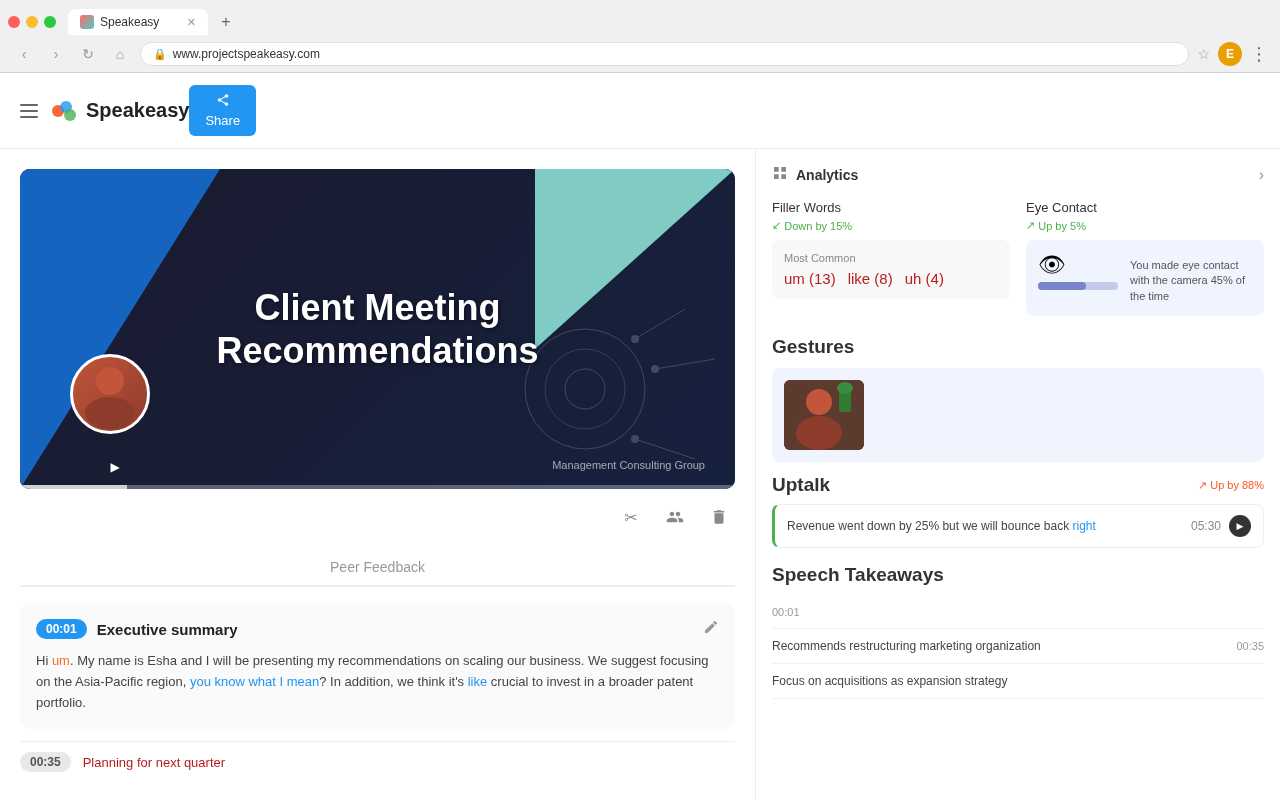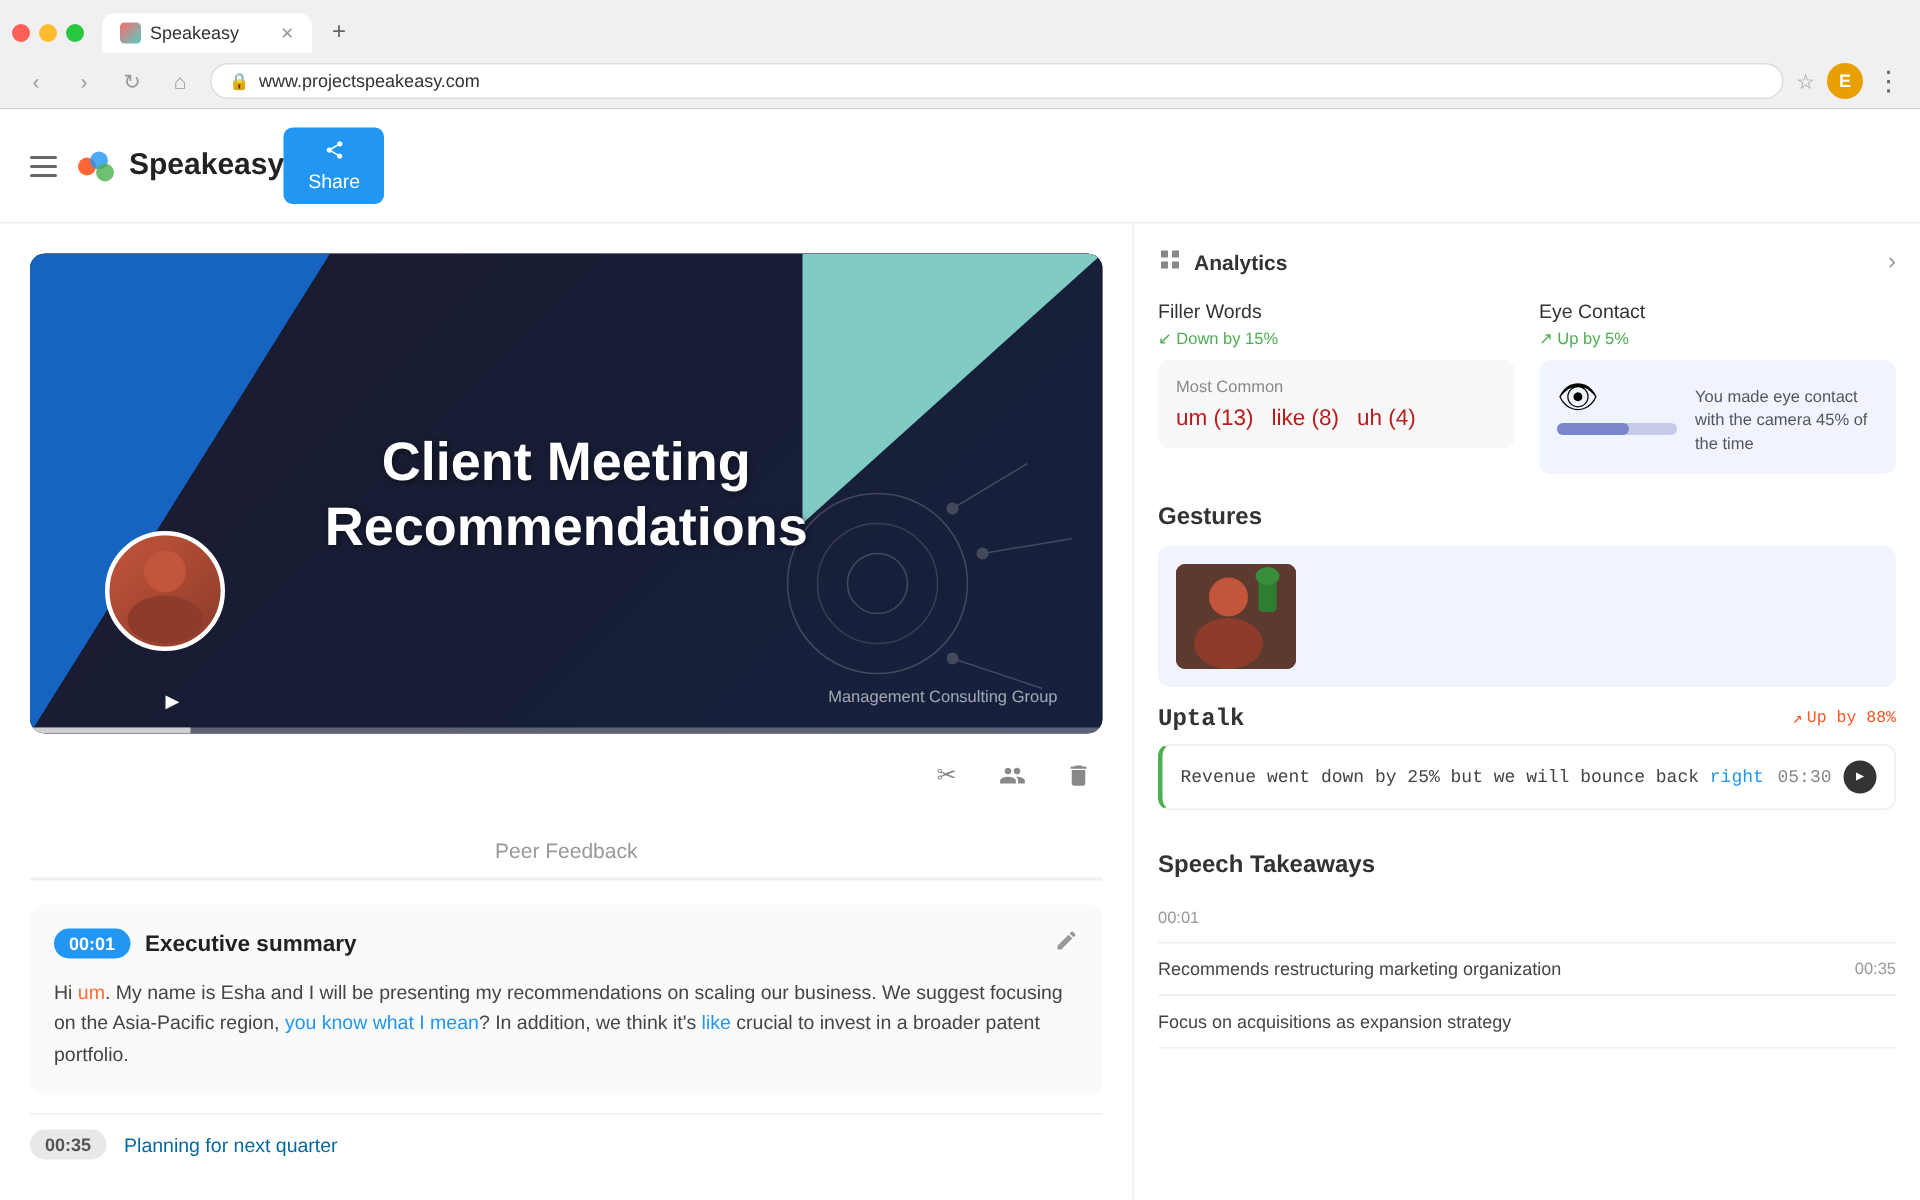--- a/index.html
+++ b/index.html
@@ -79,21 +79,21 @@
     .transcript-header { display: flex; align-items: center; gap: 10px; margin-bottom: 12px; }
     .timestamp-badge { background: #2196f3; color: white; border-radius: 12px; padding: 3px 10px; font-size: 12px; font-weight: 600; }
     .section-title { font-size: 15px; font-weight: 600; color: #222; flex: 1; }
     .edit-icon { color: #999; font-size: 16px; cursor: pointer; }
     .transcript-text { font-size: 13px; color: #444; line-height: 1.6; }
     .highlight-orange { color: #ff6b35; }
     .highlight-blue { color: #2196f3; }
 
     .transcript-item { display: flex; align-items: center; gap: 12px; padding: 10px 0; border-top: 1px solid #eee; }
     .ts-badge-gray { background: #e8e8e8; color: #555; border-radius: 12px; padding: 3px 10px; font-size: 12px; font-weight: 600; white-space: nowrap; }
-    .ts-text { font-size: 13px; color: #0369a1; }
+    .ts-text { font-size: 13px; color: #b91c1c; }
 
     
     .right-panel { flex: 1; border-left: 1px solid #eee; padding: 16px; overflow-y: auto; }
 
     .analytics-header { display: flex; align-items: center; gap: 8px; margin-bottom: 16px; }
     .analytics-icon { color: #888; font-size: 14px; }
     .analytics-title { font-size: 14px; font-weight: 600; color: #333; flex: 1; }
     .expand-icon { color: #999; font-size: 16px; cursor: pointer; }
 
     .analytics-row { display: flex; gap: 16px; margin-bottom: 20px; }
@@ -106,33 +106,33 @@
     .filler-card { background: #f8f8f8; border-radius: 8px; padding: 12px; margin-top: 8px; }
     .filler-most-common { font-size: 11px; color: #888; margin-bottom: 6px; }
     .filler-words { font-size: 15px; color: #b91c1c; display: flex; gap: 12px; }
 
     .eye-card { background: #f0f4ff; border-radius: 8px; padding: 12px; margin-top: 8px; display: flex; gap: 12px; align-items: flex-start; }
     .eye-bar { width: 80px; height: 8px; background: #c5cae9; border-radius: 4px; margin-top: 4px; position: relative; }
     .eye-bar-fill { height: 100%; width: 60%; background: #7986cb; border-radius: 4px; }
     .eye-text { font-size: 11px; color: #555; line-height: 1.4; margin-top: 6px; }
 
     .section-divider { margin: 12px 0; }
-    .section-heading { font-size: 16px; font-weight: 600; color: #333; margin-bottom: 10px; }
+    .section-heading { font-size: 19px; font-weight: 600; color: #333; margin-bottom: 10px; }
 
     .gesture-card { background: #f0f4ff; border-radius: 8px; padding: 12px; display: flex; gap: 12px; }
     .gesture-thumb { width: 80px; height: 70px; border-radius: 6px; background: linear-gradient(135deg, #c2553a, #5d4037); overflow: hidden; flex-shrink: 0; position: relative; }
     .gesture-info { flex: 1; }
     .gesture-title { font-size: 13px; font-weight: 600; color: #333; margin-bottom: 4px; }
     .gesture-desc { font-size: 11px; color: #666; line-height: 1.4; }
     .gesture-dots { display: flex; gap: 6px; margin-top: 8px; align-items: center; }
     .dot { width: 8px; height: 8px; border-radius: 50%; background: #ccc; }
     .dot.active { background: #2196f3; }
     .gesture-time { font-size: 11px; color: #888; margin-top: 4px; }
 
-    .uptalk-section { margin-bottom: 28px; font-family: Liberation Mono, monospace; }
+    .uptalk-section { margin-bottom: 16px; }
     .uptalk-header { display: flex; align-items: center; justify-content: space-between; margin-bottom: 8px; }
     .uptalk-card { background: white; border: 1px solid #eee; border-radius: 8px; padding: 10px 12px; display: flex; align-items: center; justify-content: space-between; border-left: 3px solid #4caf50; }
     .uptalk-text { font-size: 12px; color: #444; flex: 1; }
     .uptalk-highlight { color: #2196f3; font-weight: 500; }
     .uptalk-time { font-size: 12px; color: #888; margin-right: 8px; }
     .play-circle { width: 22px; height: 22px; background: #333; border-radius: 50%; display: flex; align-items: center; justify-content: center; color: white; font-size: 9px; cursor: pointer; flex-shrink: 0; }
 
     .takeaways-section { }
     .takeaway-item { display: flex; align-items: center; justify-content: space-between; padding: 10px 0; border-bottom: 1px solid #f0f0f0; }
     .takeaway-text { font-size: 12px; color: #444; flex: 1; }

